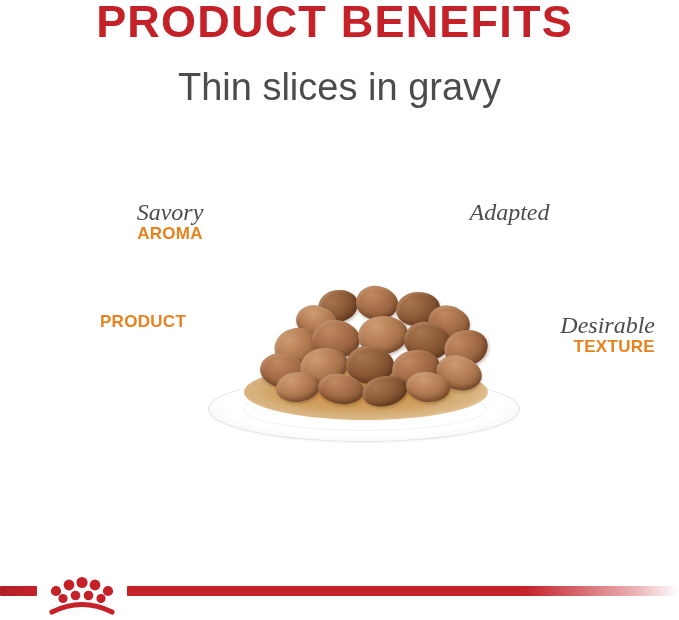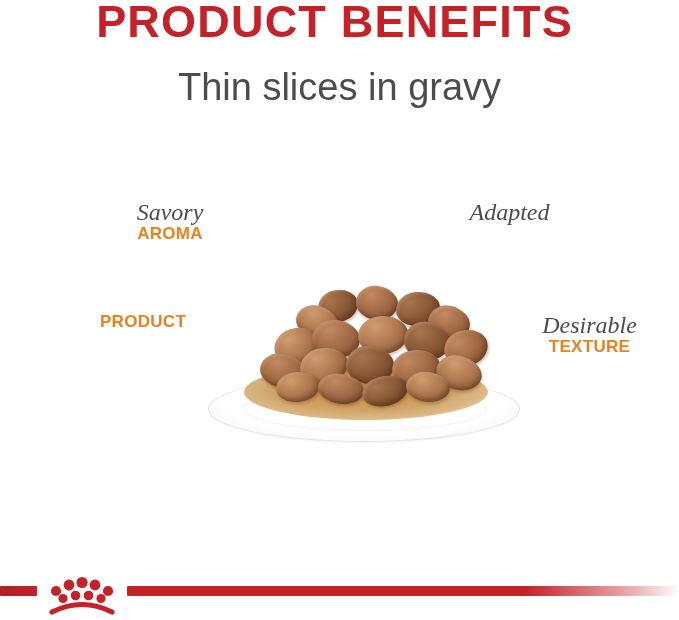--- a/index.html
+++ b/index.html
@@ -65,21 +65,21 @@
     display: block;
     font-weight: bold;
     font-size: 17px;
     letter-spacing: 0.3px;
     color: #E8821E;
   }
 
   .benefit-aroma        { top: 200px; left: 0;   width: 340px; text-align: center; }
   .benefit-consistency  { top: 200px; left: 340px; width: 339px; text-align: center; }
   .benefit-texture      { top: 313px; left: 28px;  width: 230px; text-align: center; }
-  .benefit-flavors      { top: 313px; left: 500px; width: 179px; text-align: center; padding-right: 0;}
+  .benefit-flavors      { top: 313px; left: 500px; width: 179px; text-align: right; padding-right: 24px;}
 
   
   .food-stage {
     position: absolute;
     left: 200px;
     top: 272px;
     width: 330px;
     height: 180px;
   }
 

